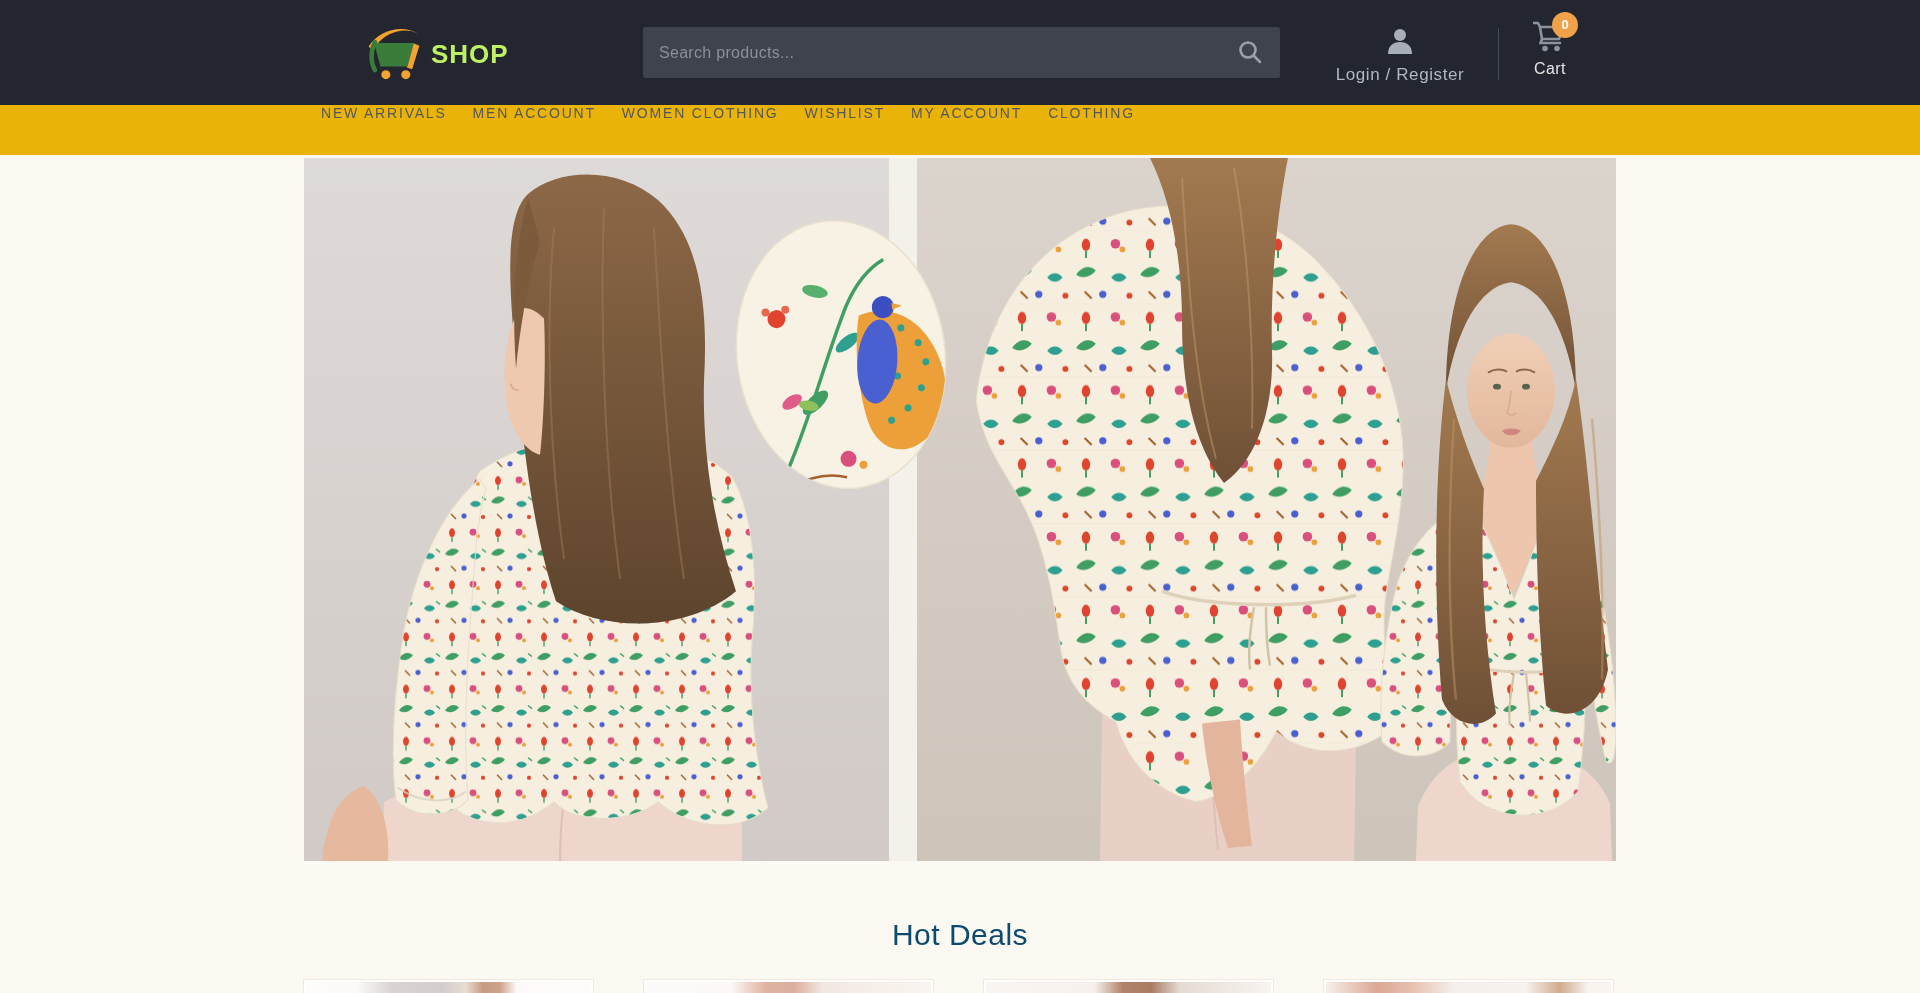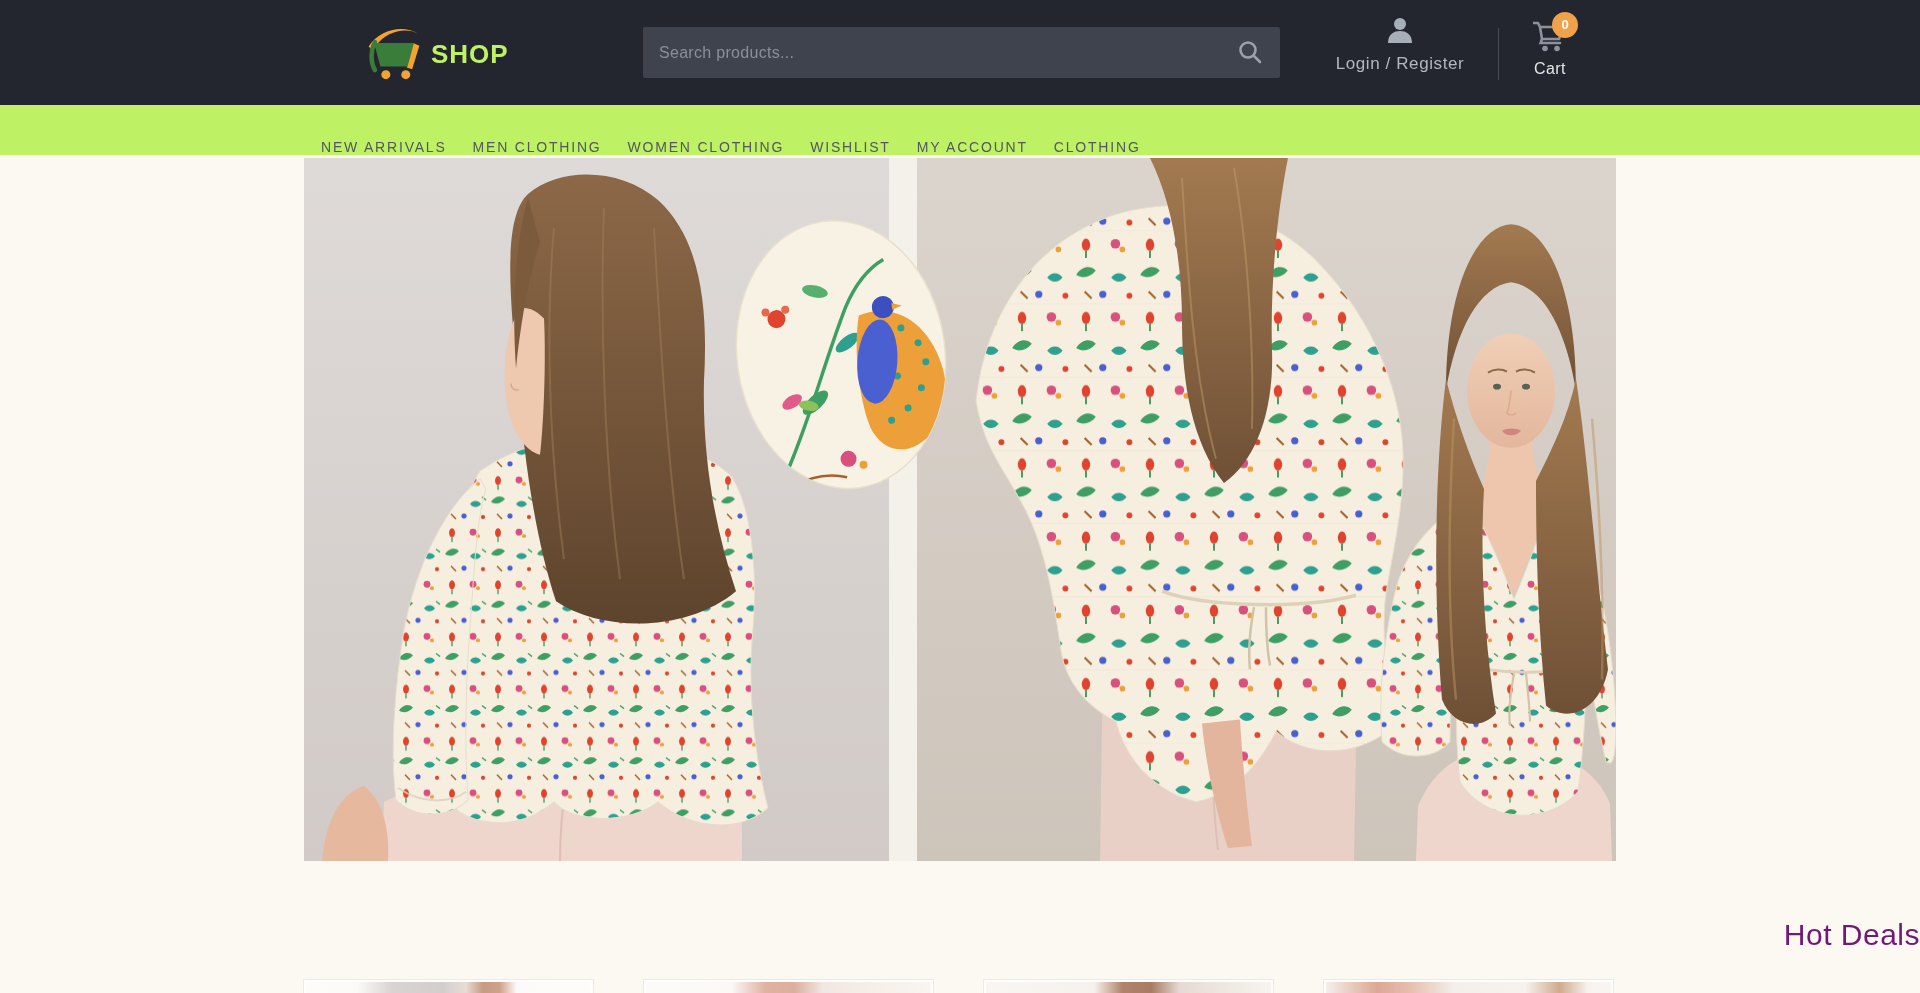--- a/index.html
+++ b/index.html
@@ -10,40 +10,40 @@
   .header { position:relative; width:1920px; height:105px; background:#23262f; }
   .logo { position:absolute; left:365px; top:24px; display:flex; align-items:center; gap:8px; cursor:pointer; }
   .logo-text { color:#bef264; font-size:26px; font-weight:bold; letter-spacing:1px; }
   .search-wrap { position:absolute; left:643px; top:27px; width:637px; height:51px; }
   .search-input { width:100%; height:100%; background:#3e434e; border:none; border-radius:2px;
                   color:#84cc16; font-size:16px; padding:0 60px 0 16px; outline:none;
                   font-family:"Liberation Sans", sans-serif; letter-spacing:0.3px;}
   .search-input::placeholder { color:#8a909a; }
   .search-btn { position:absolute; right:12px; top:8px; width:36px; height:36px; background:transparent;
                 border:none; cursor:pointer; }
-  .account { position:absolute; left:1330px; top:16px; width:140px; text-align:center; cursor:pointer; }
+  .account { position:absolute; left:1330px; top:27px; width:140px; text-align:center; cursor:pointer; }
   .account-label { color:#b2b7c0; font-size:17px; letter-spacing:0.6px; margin-top:6px; }
   .header-divider { position:absolute; left:1498px; top:28px; width:1px; height:52px; background:#454a55; }
   .cart { position:absolute; left:1518px; top:20px; width:64px; text-align:center; cursor:pointer; }
   .cart-badge { position:absolute; left:34px; top:-8px; width:26px; height:26px; border-radius:50%;
                 background:#f0a24a; color:#ffffff; font-size:13px; font-weight:bold;
                 line-height:26px; text-align:center; }
   .cart-label { color:#e5e5e5; font-size:16px; letter-spacing:0.4px; margin-top:4px; }
 
   
-  .navbar { display:flex; align-items:flex-end; gap:26px; height:50px; background:#bef264; padding-left:321px; }
+  .navbar { display:flex; align-items:flex-start; gap:26px; height:50px; background:#eab308; padding-left:321px; }
   .nav-item { text-decoration:none; color:#53575e; font-size:14px; letter-spacing:1.8px; cursor:pointer; }
 
   
   .hero { width:1312px; height:703px; margin:3px auto 0; }
   .hero svg { display:block; }
 
   
-  .hot-deals { margin-top:57px; text-align:right; font-size:30px; font-weight:500;
-               color:#701a75; letter-spacing:0.5px; }
+  .hot-deals { margin-top:57px; text-align:center; font-size:30px; font-weight:500;
+               color:#0c4a6e; letter-spacing:0.5px; }
 
   
   .cards { display:flex; gap:49px; margin:27px 303px 0; }
   .card { width:291px; height:200px; background:#ffffff; border:1px solid #f2e8e0; padding:2px 2px 0; cursor:pointer; }
   .card .img { height:100%; }
   .card1 .img { background:linear-gradient(90deg,#fdfcfb 0%,#fbfaf9 18%,#d9d4d3 30%,#d3cecd 48%,#e8ddd5 56%,#c79c83 62%,#cfa28a 68%,#fcfbfa 74%,#fdfcfb 100%); }
   .card2 .img { background:linear-gradient(90deg,#fdfbfa 0%,#fbf8f6 30%,#e0b2a2 42%,#dcae9e 52%,#f2e8e2 62%,#faf5f1 100%); }
   .card3 .img { background:linear-gradient(90deg,#f9f5f2 0%,#f6f1ed 38%,#b0836a 48%,#a87c63 58%,#e5dbd3 68%,#f8f4f0 100%); }
   .card4 .img { background:linear-gradient(90deg,#f6efe9 0%,#dca795 18%,#e7c0b0 30%,#f4efeb 45%,#f7f2ee 70%,#cfab8d 82%,#f8f3ef 92%,#f9f4f0 100%); }
 </style>
@@ -99,21 +99,21 @@
         <circle cx="25" cy="28.5" r="2.8" fill="#8d939c"></circle>
       </svg>
     </span>
     <div class="cart-badge">0</div>
     <div class="cart-label">Cart</div>
   </div>
 </div>
 
 <div class="navbar">
   <a class="nav-item">NEW ARRIVALS</a>
-  <a class="nav-item">MEN CLOTHING</a>
+  <a class="nav-item">MEN ACCOUNT</a>
   <a class="nav-item">WOMEN CLOTHING</a>
   <a class="nav-item">WISHLIST</a>
   <a class="nav-item">MY ACCOUNT</a>
   <a class="nav-item">CLOTHING</a>
 </div>
 
 <div class="hero">
   <svg viewBox="0 0 1312 701" width="1312" height="703" preserveAspectRatio="none">
     <defs>
       <linearGradient id="gL" x1="0" y1="0" x2="0" y2="1">

